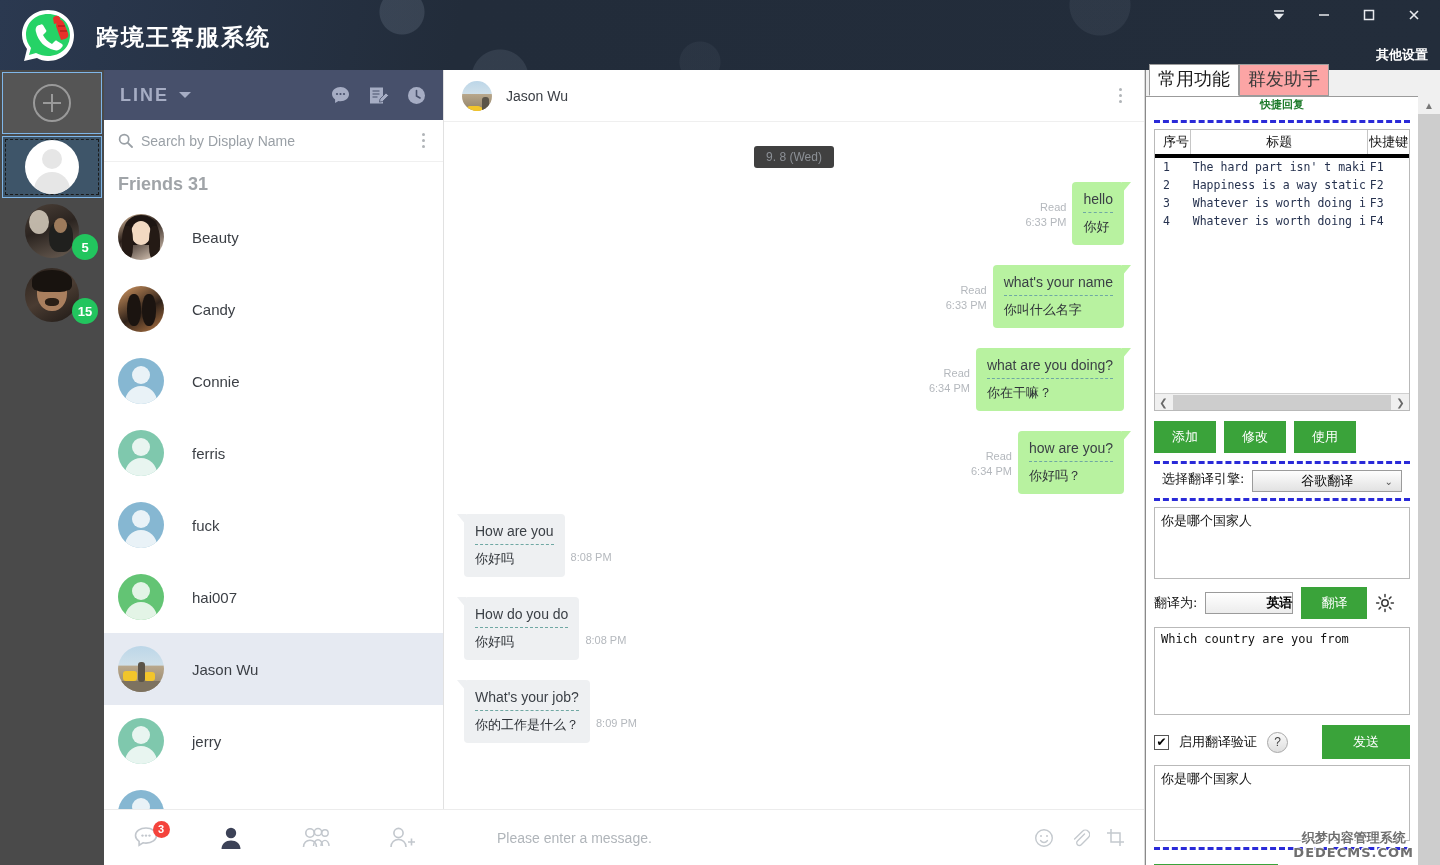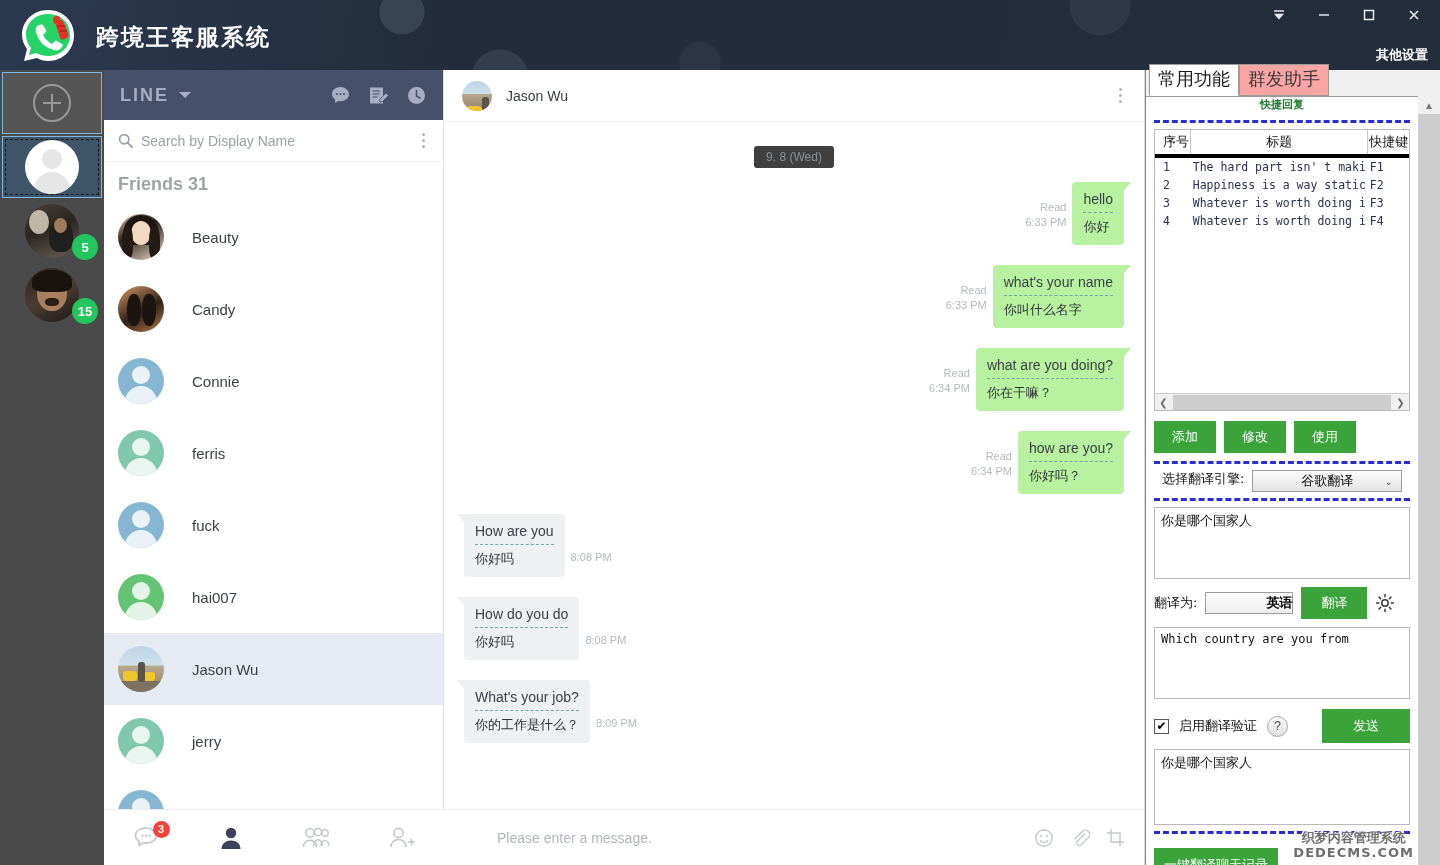--- a/index.html
+++ b/index.html
@@ -759,21 +759,21 @@
         </span>
         <button class="tr-btn">翻译</button>
         <span class="gear">
           <svg width="20" height="20" viewBox="0 0 20 20">
               <circle cx="10" cy="10" r="3.2" stroke="currentColor" stroke-width="1.5" fill="none"></circle>
               <path d="M10 1.6v2.2M10 16.2v2.2M1.6 10h2.2M16.2 10h2.2M4 4l1.6 1.6M14.4 14.4L16 16M16 4l-1.6 1.6M5.6 14.4L4 16" stroke="currentColor" stroke-width="1.5" stroke-linecap="round"></path>
             </svg>
         </span>
       </div>
 
-      <textarea class="ta mono" rows="4" style="height: 72px;">Which country are you from</textarea>
+      <textarea class="ta mono" rows="4" style="height: 88px;">Which country are you from</textarea>
 
       <div class="chk-row">
         <span class="chk">✔</span>
         <span class="lbl">启用翻译验证</span>
         <span class="qmark">?</span>
         <button class="send-btn">发送</button>
       </div>
 
       <textarea class="ta" rows="4" style="height: 76px;">你是哪个国家人</textarea>
 

